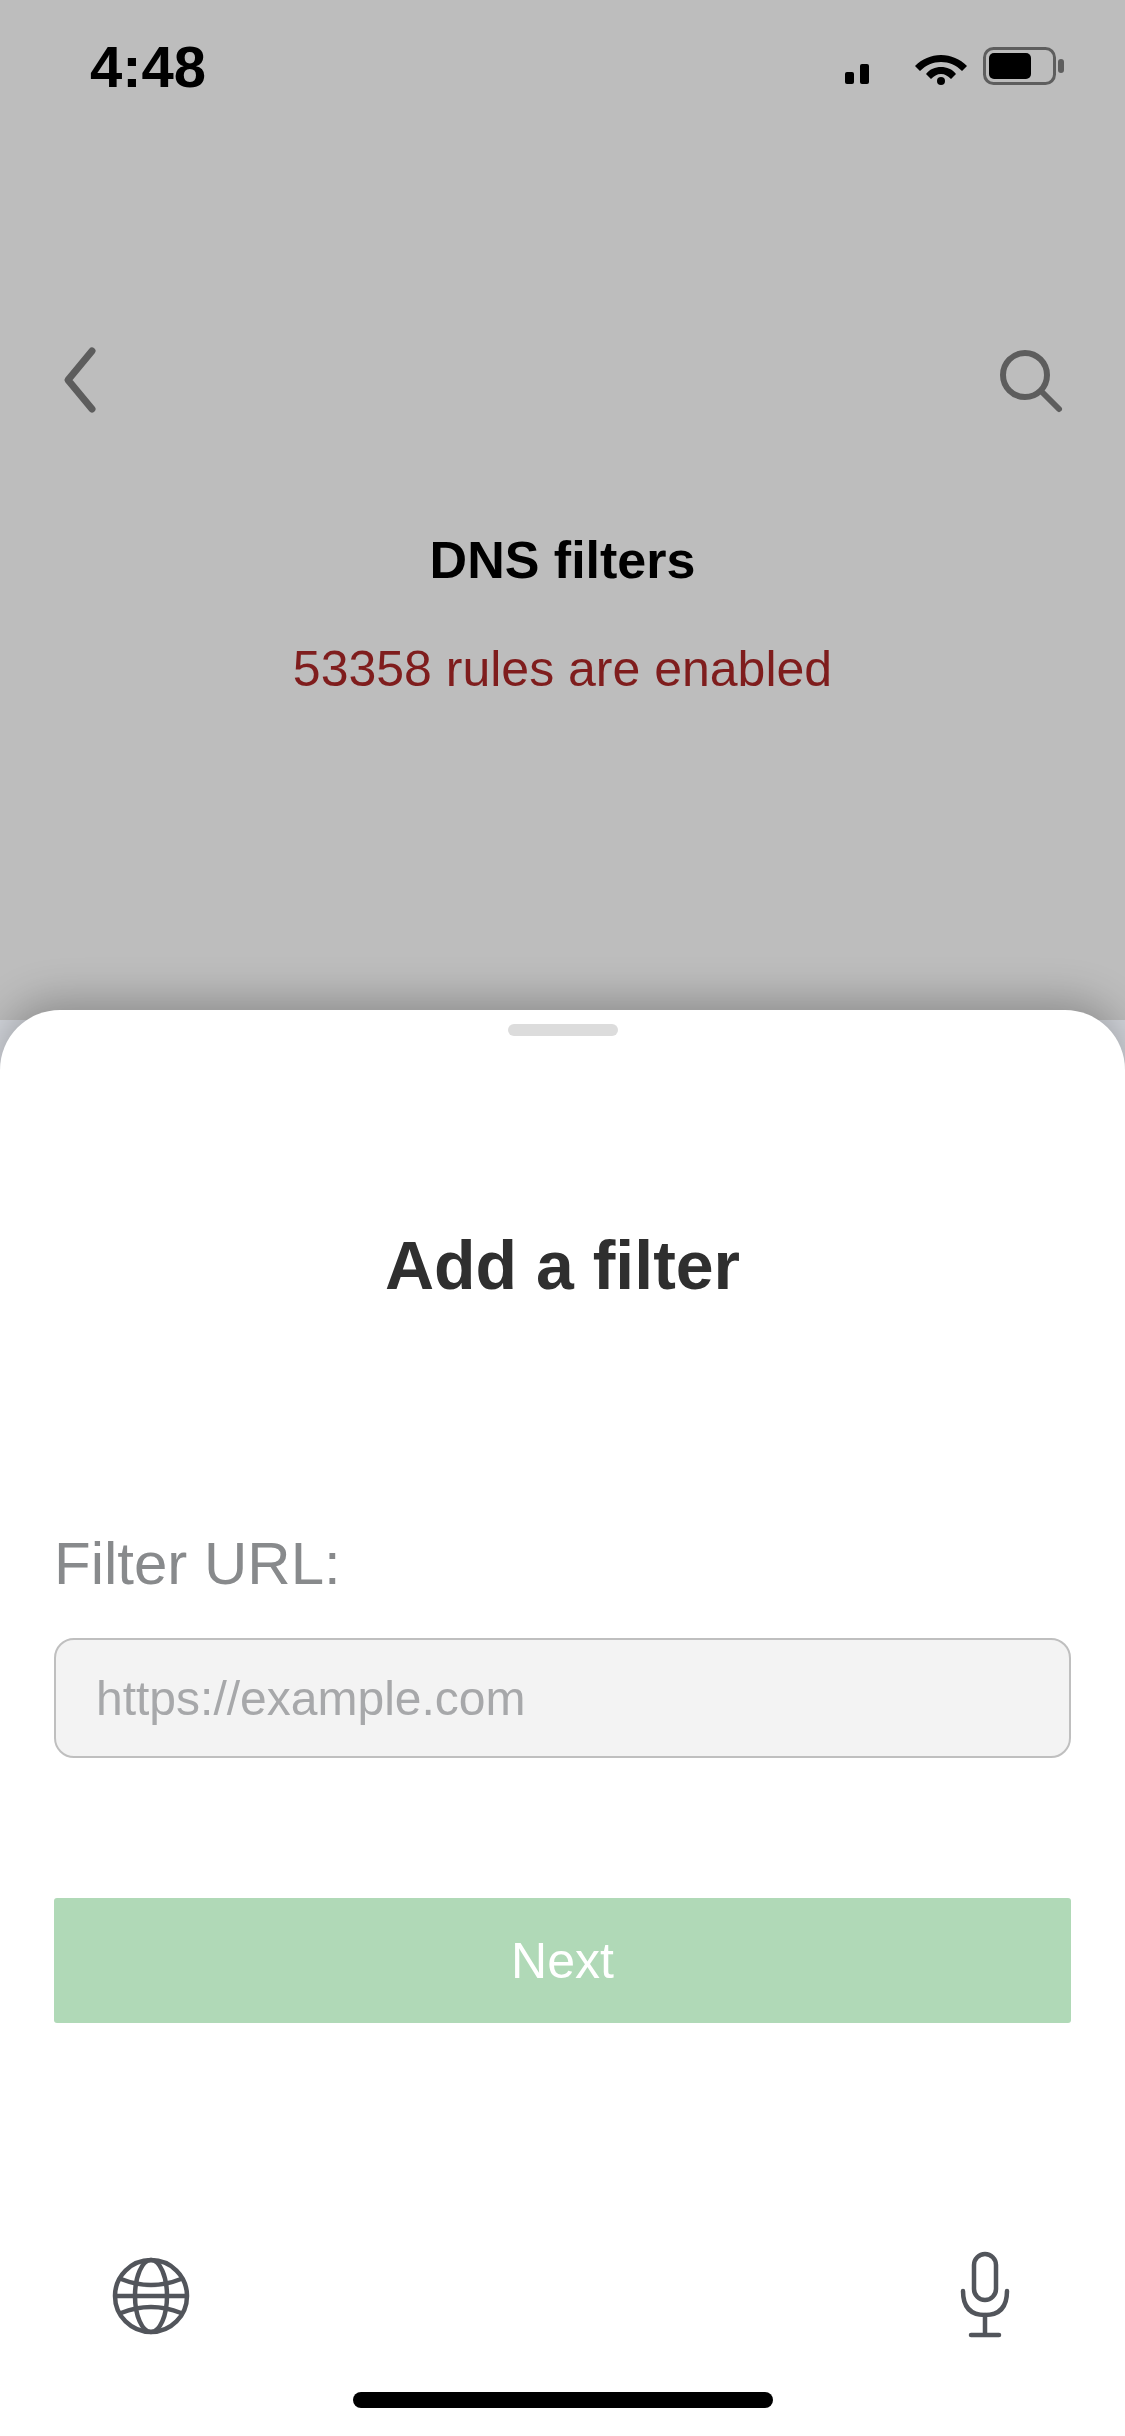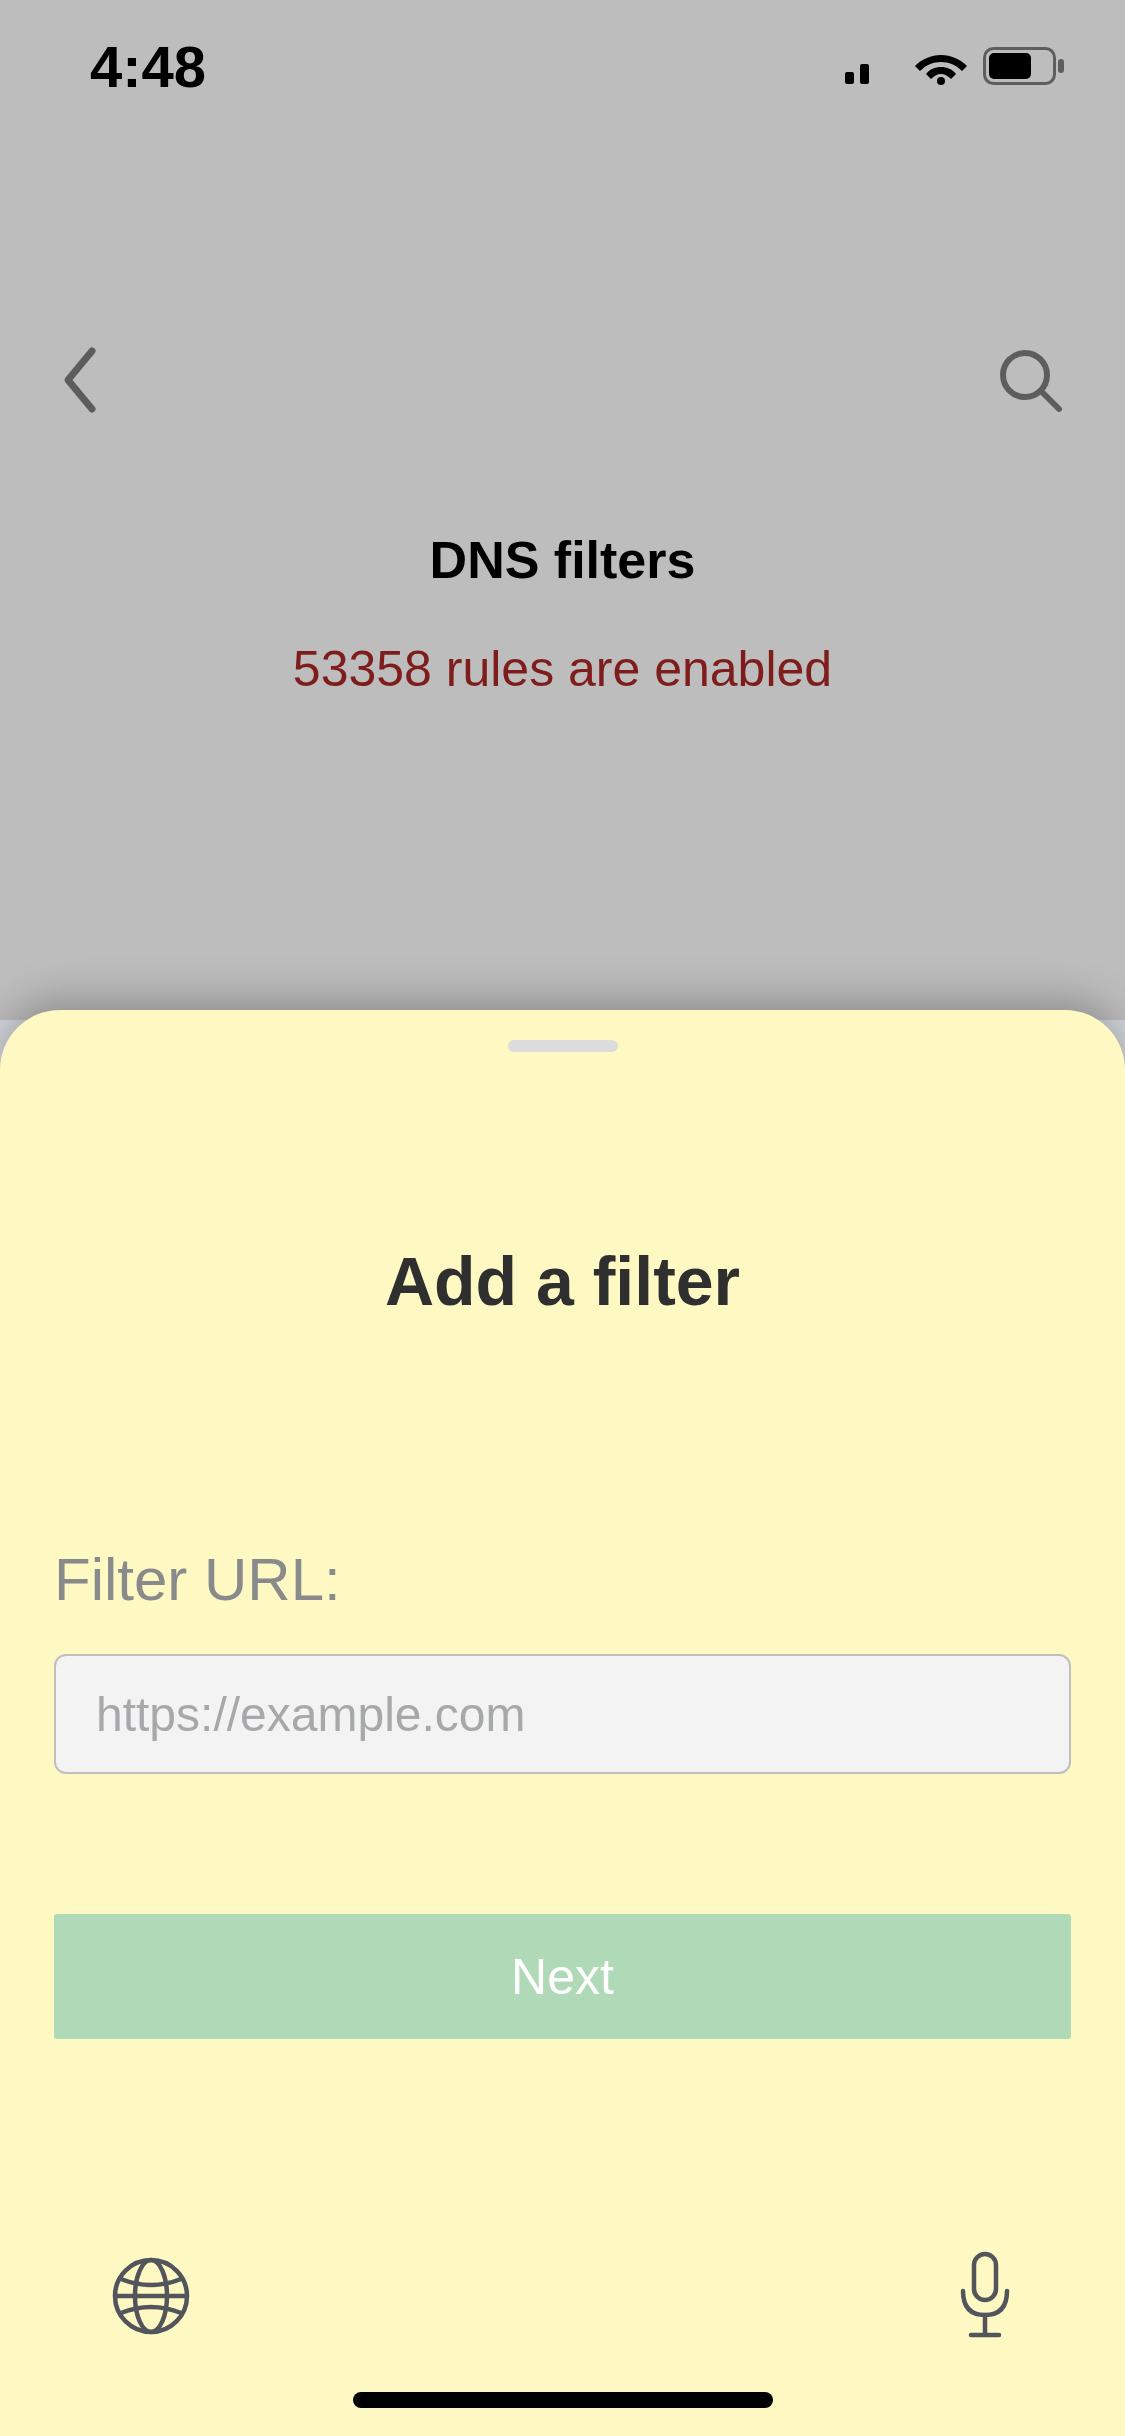--- a/index.html
+++ b/index.html
@@ -99,25 +99,25 @@
       color: #7f1d1d;
     }
 
     
     .sheet {
       position: absolute;
       top: 1010px;
       left: 0;
       right: 0;
       bottom: 0;
-      background: #fef9c3;
+      background: #ffffff;
       border-top-left-radius: 60px;
       border-top-right-radius: 60px;
       box-shadow: 0 -10px 40px rgba(0,0,0,0.25);
-      padding: 30px 0 0 0;
+      padding: 14px 0 0 0;
       z-index: 20;
     }
 
     .sheet-grabber {
       width: 110px;
       height: 12px;
       background: #dcdcdc;
       border-radius: 6px;
       margin: 0 auto;
     }
@@ -138,21 +138,21 @@
     .field-label {
       font-size: 60px;
       color: #888a8c;
       margin-bottom: 40px;
     }
 
     .url-input {
       width: 100%;
       height: 120px;
       border: 2px solid #bfbfbf;
-      border-radius: 12px;
+      border-radius: 20px;
       background: #f3f3f3;
       font-size: 48px;
       padding: 0 40px;
       color: #333;
       outline: none;
     }
 
     .url-input::placeholder {
       color: #a7a8aa;
     }

